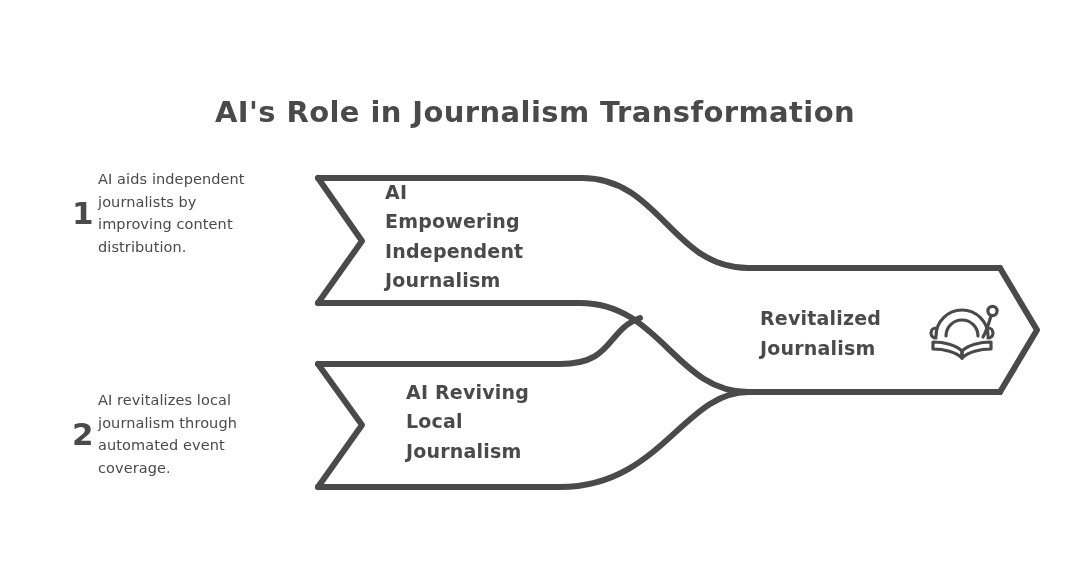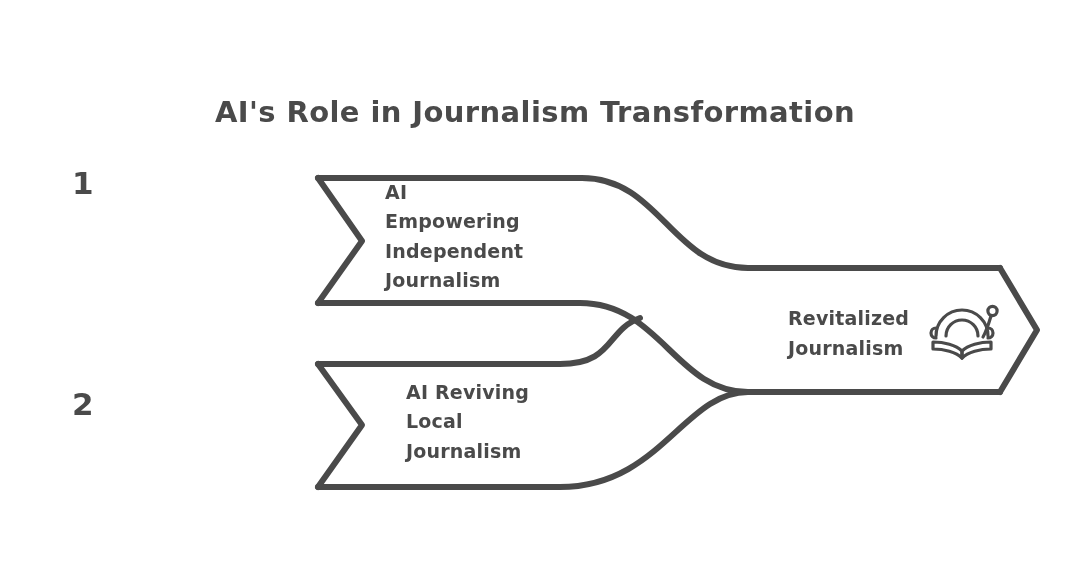--- a/index.html
+++ b/index.html
@@ -88,21 +88,20 @@
     left: 760px;
     top: 303px;
     font-family: "DejaVu Sans", sans-serif;
     font-size: 19px;
     font-weight: bold;
     color: #4a4a4a;
     line-height: 1.6;
     letter-spacing: 0.2px;
     white-space: pre-line;
     text-align: left;
-    margin-left: 28px;
   }
 
   #outcome-icon {
     position: absolute;
     left: 928px;
     top: 296px;
     width: 72px;
     height: 68px;
   }
 </style>
@@ -136,24 +135,26 @@
     <path d="M 318 364 L 362 425 L 318 487"></path>
 
     <path d="M 1000 268 L 1037 330 L 1000 392"></path>
   </g>
 </svg>
 
 <div class="title">AI's Role in Journalism Transformation</div>
 
 <div class="step" id="step1">
   <div class="step-num">1</div>
+  <div class="step-text">AI aids independent journalists by improving content distribution.</div>
 </div>
 
 <div class="step" id="step2">
   <div class="step-num">2</div>
+  <div class="step-text">AI revitalizes local journalism through automated event coverage.</div>
 </div>
 
 <div class="band-label" id="label1">AI
 Empowering
 Independent
 Journalism</div>
 <div class="band-label" id="label2">AI Reviving
 Local
 Journalism</div>
 

